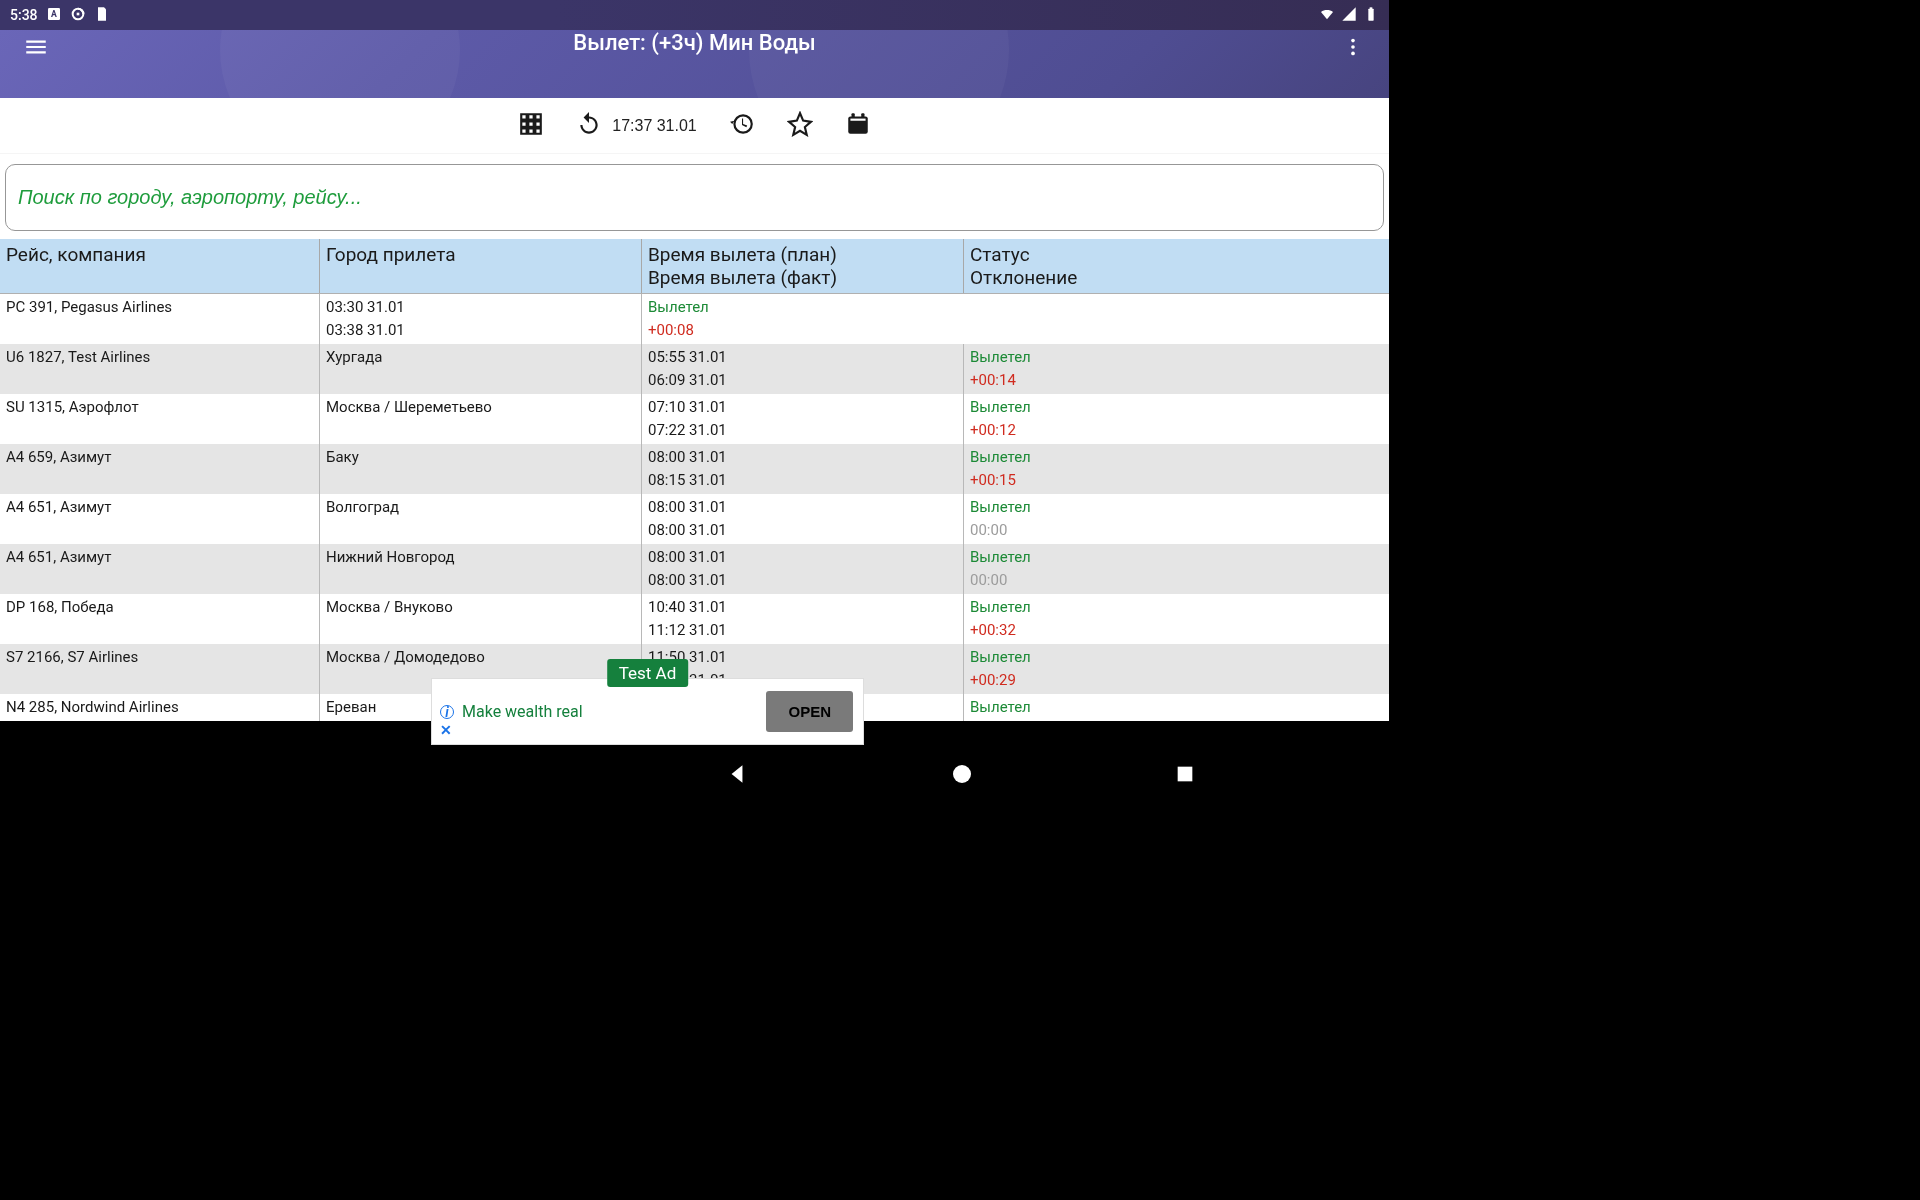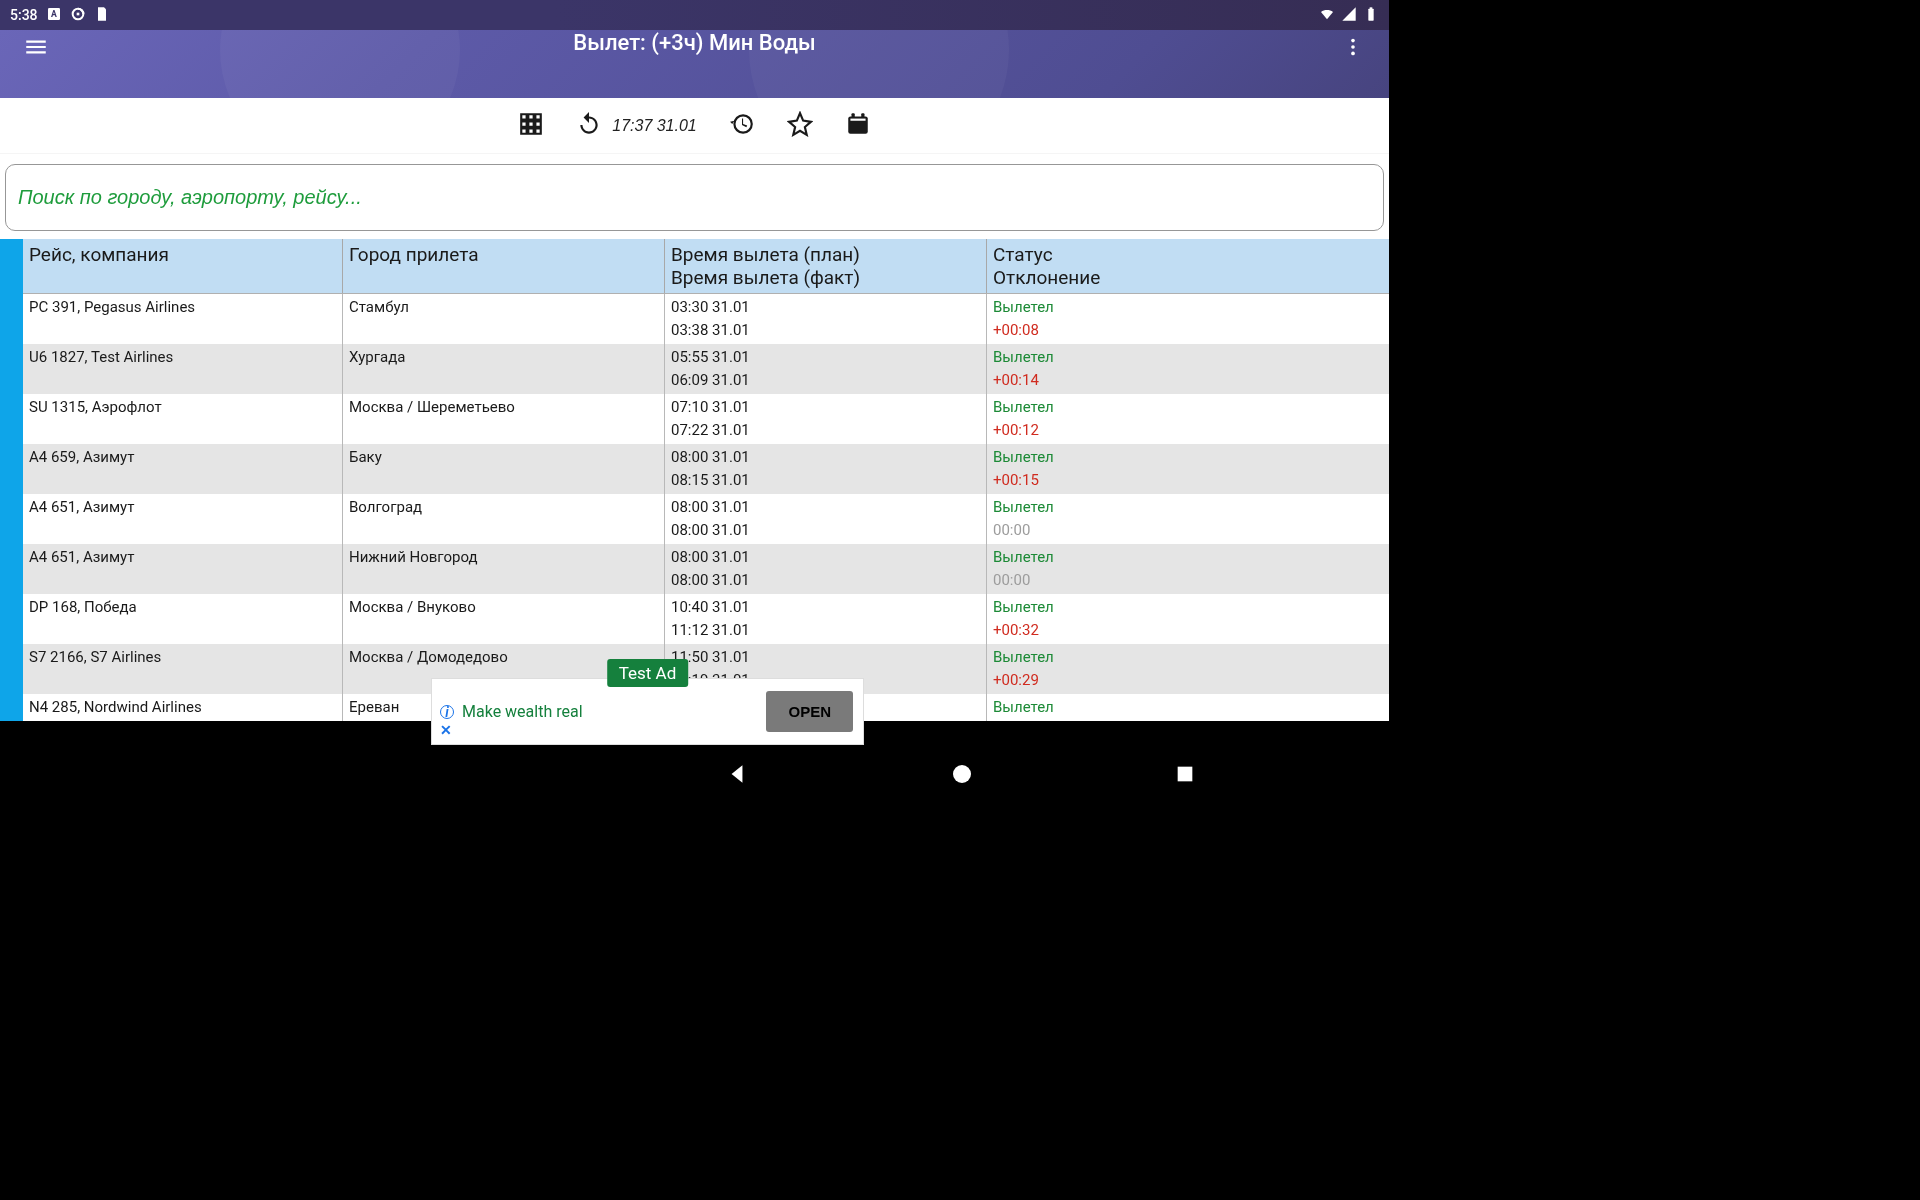--- a/index.html
+++ b/index.html
@@ -52,35 +52,35 @@
   height: 56px;
   background: #fff;
   display: flex;
   align-items: center;
   justify-content: center;
   gap: 32px;
   border-bottom: 1px solid #f5f5f5;
 }
 .toolbar .tbtn {
   background: none; border: none; cursor: pointer;
-  display: flex; align-items: center; gap: 10px; font-style: italic;
+  display: flex; align-items: center; gap: 10px;
 }
 .toolbar .tbtn svg { width: 26px; height: 26px; fill: #1a1a1a; }
 .toolbar .tbtn span { font-size: 16px; color: #222; }
 
 .search-wrap { background: #fff; padding: 10px 5px 8px; }
 .search {
   width: 100%; height: 67px;
   border: 1px solid #979797; border-radius: 10px;
   padding: 0 12px; font-size: 20px; font-style: italic;
   color: #1a1a1a; outline: none;
 }
 .search::placeholder { color: #1e9c3c; opacity: 1; }
 
-.table { background: #0ea5e9; padding-left: 23px; }
+.table { background: #0ea5e9; }
 .th-row {
   display: grid;
   grid-template-columns: 320px 322px 322px 1fr;
   background: #c1ddf3;
   border-bottom: 1px solid #b0b0b0;
 }
 .th-cell {
   padding: 4px 6px 4px 6px;
   font-size: 19px;
   color: #1a1a1a;
@@ -237,21 +237,20 @@
       <div>Время вылета (факт)</div>
     </div>
     <div class="th-cell">
       <div>Статус</div>
       <div>Отклонение</div>
     </div>
   </div>
   <div id="rows">
       <div class="data-row even">
         <div class="td-cell">PC 391, Pegasus Airlines</div>
-        <div class="td-cell">Стамбул</div>
         <div class="td-cell">
           <div>03:30 31.01</div>
           <div>03:38 31.01</div>
         </div>
         <div class="td-cell">
           <div class="status-departed">Вылетел</div>
           <div class="dev-late">+00:08</div>
         </div>
       </div>
       <div class="data-row odd">

